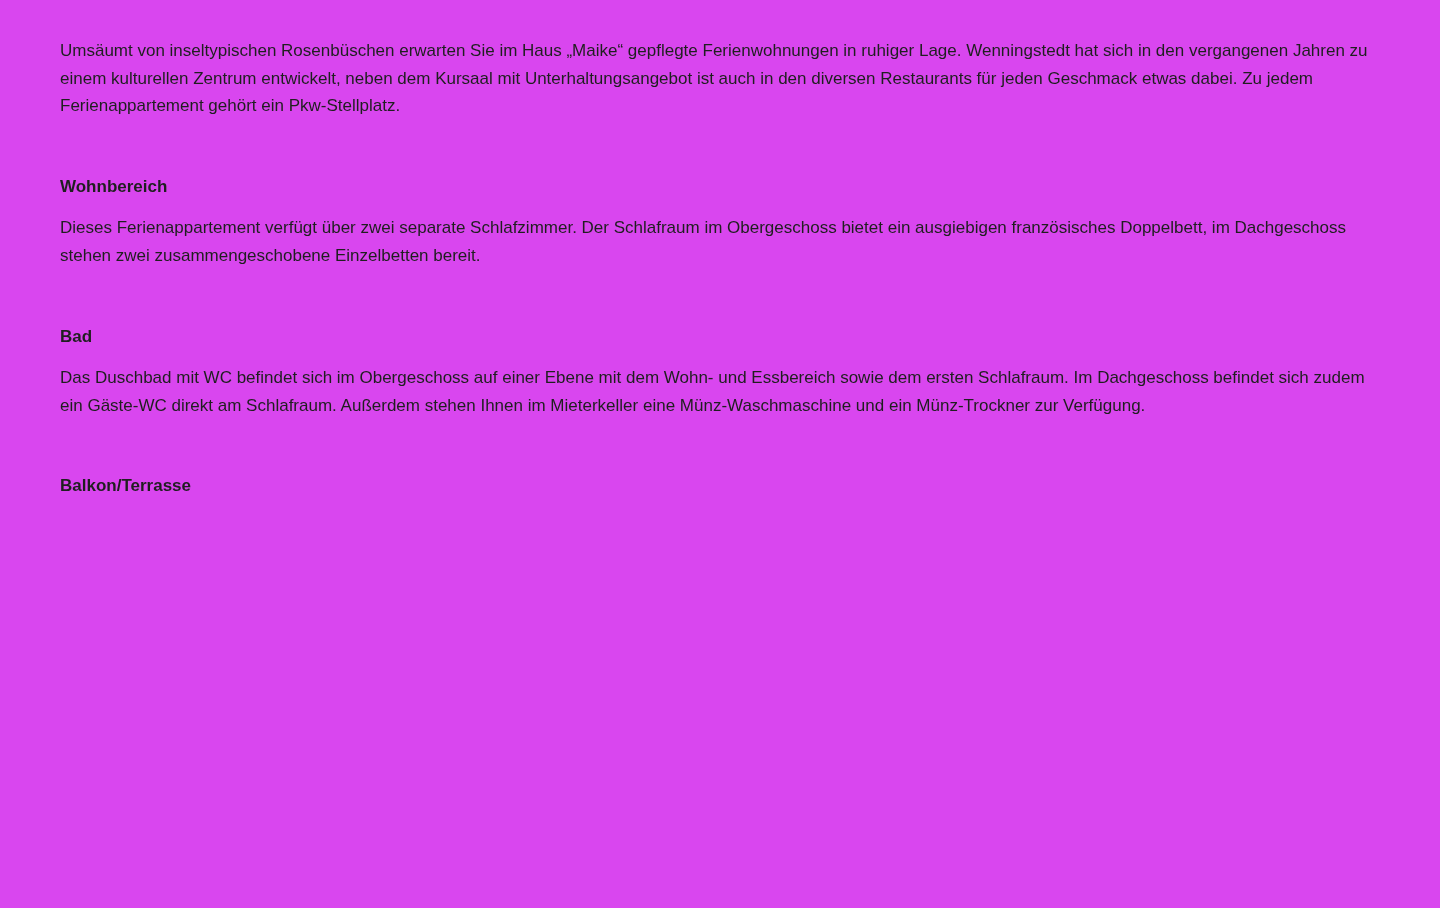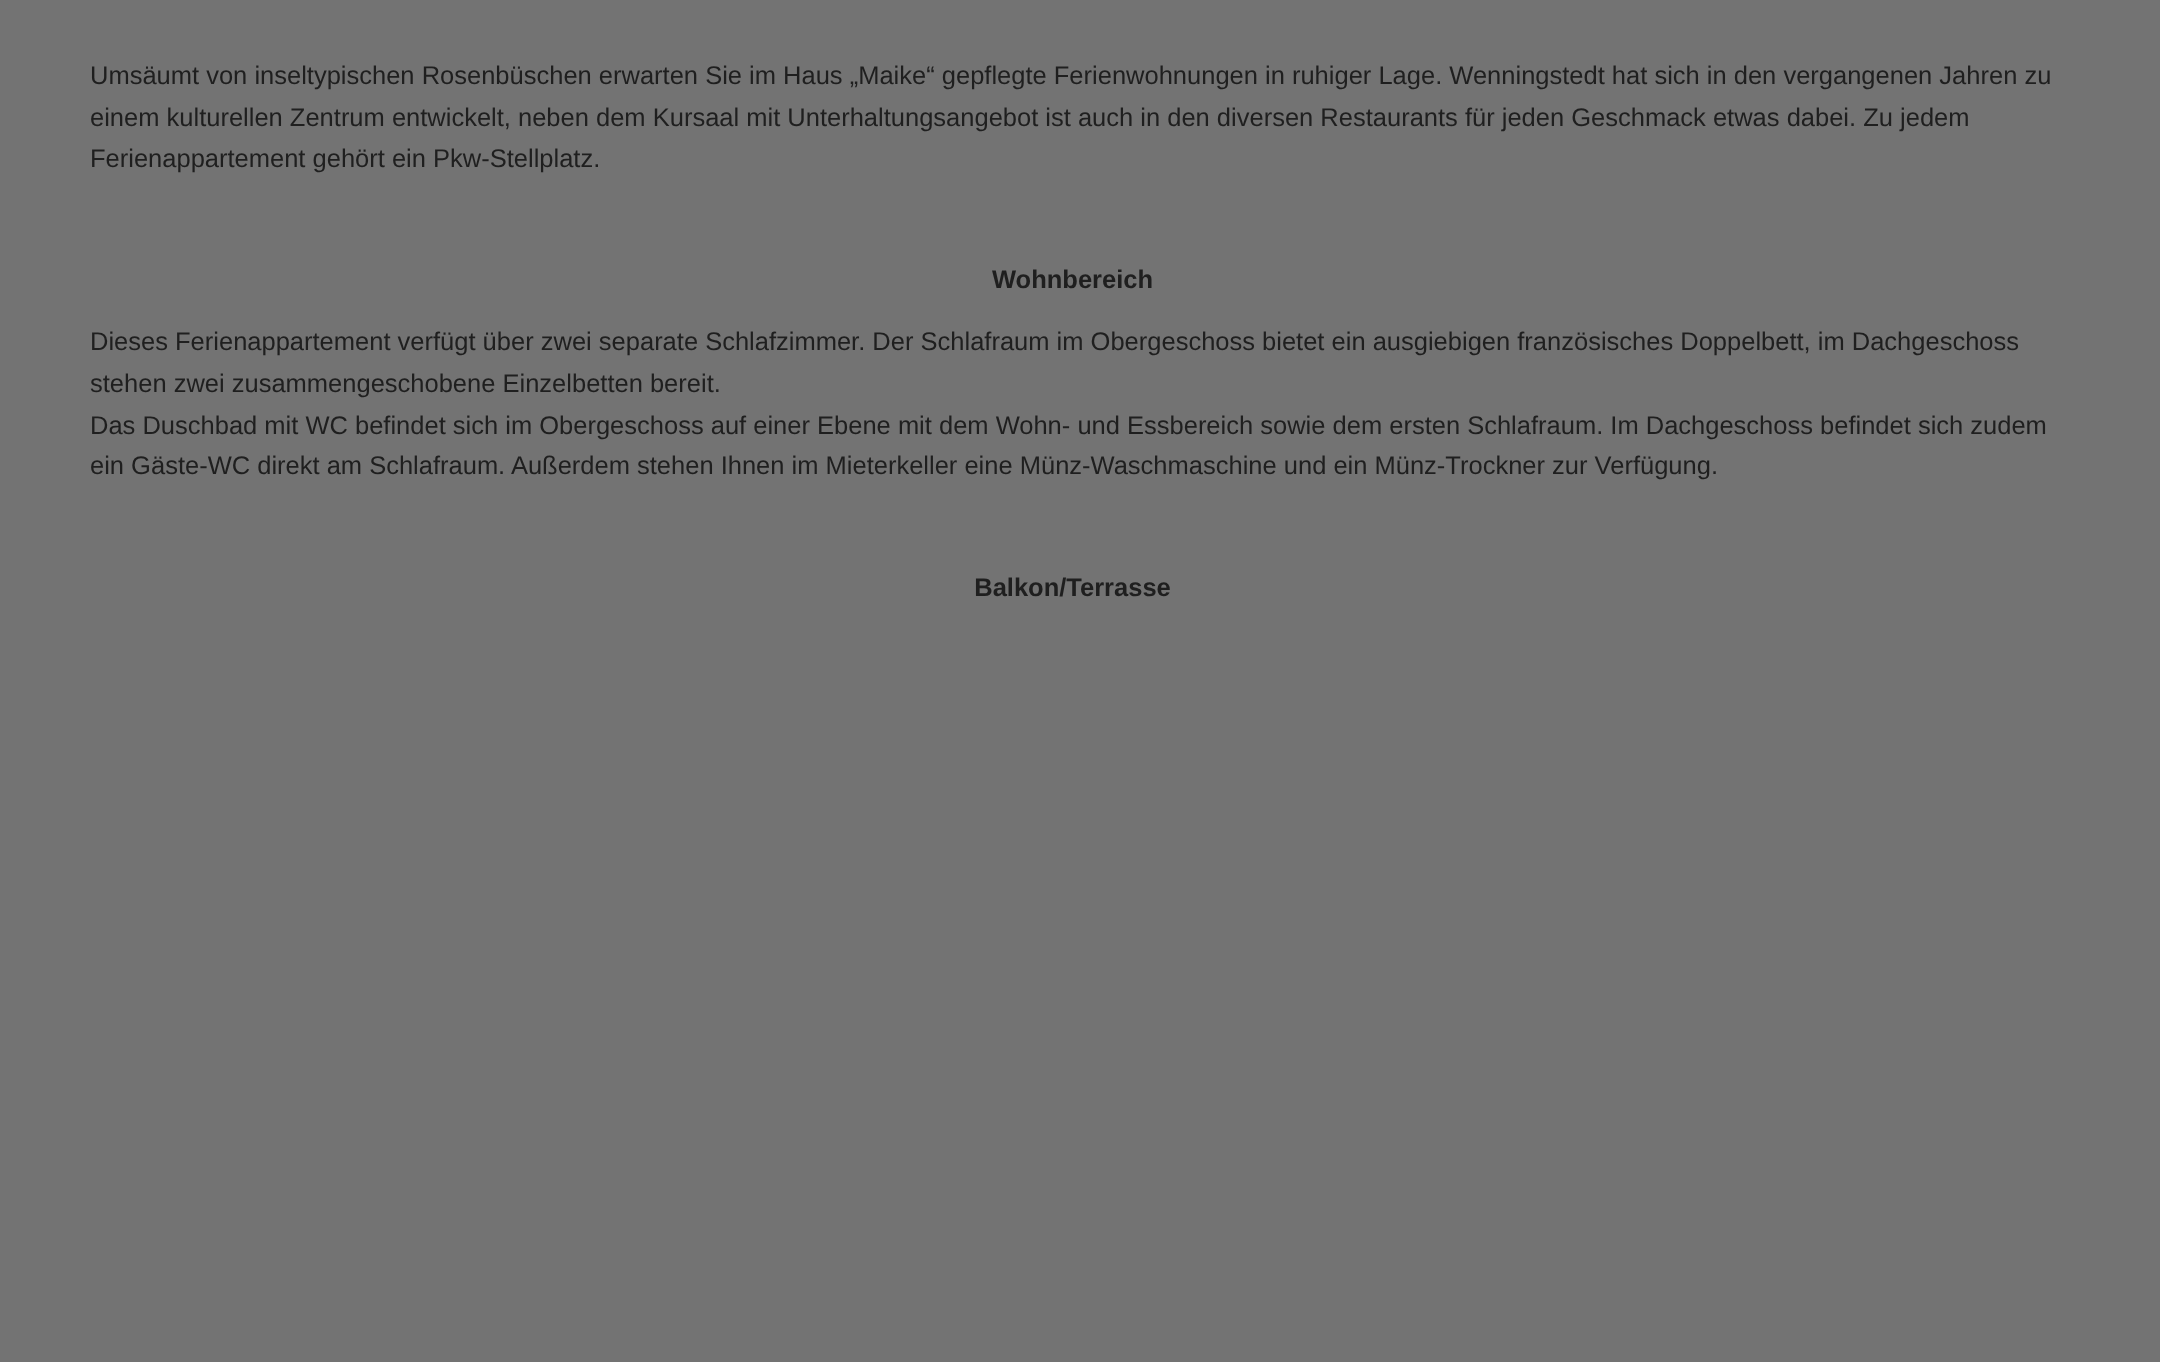--- a/index.html
+++ b/index.html
@@ -14,54 +14,54 @@
       height: 908px;
       font-family: "Liberation Sans", "DejaVu Sans", sans-serif;
       color: #1f1f1f;
       -webkit-font-smoothing: antialiased;
     }
     .doc {
       width: 1440px;
       height: 908px;
       padding: 37px 70px 0 60px;
       overflow: hidden;
-      background: #737373;
+      background: #d946ef;
     }
     .doc p {
       font-size: 17px;
       line-height: 27.6px;
       margin: 0;
       max-width: 1310px;
     }
     .doc h2 {
       font-size: 17px;
       line-height: 27.6px;
       font-weight: 700;
       margin: 53px 0 14px 0;
       max-width: 1310px;
-      text-align: center;
     }
   </style>
 </head>
 <body>
 
 <main class="doc">
 
   <p>Umsäumt von inseltypischen Rosenbüschen erwarten Sie im Haus „Maike“ gepflegte Ferienwohnungen in ruhiger Lage. Wenningstedt hat sich in den vergangenen Jahren zu einem kulturellen Zentrum entwickelt, neben dem Kursaal mit Unterhaltungsangebot ist auch in den diversen Restaurants für jeden Geschmack etwas dabei. Zu jedem Ferienappartement gehört ein Pkw-Stellplatz.</p>
 
   <section>
     <h2>Wohnbereich</h2>
   </section>
 
 
   <section>
     <p>Dieses Ferienappartement verfügt über zwei separate Schlafzimmer. Der Schlafraum im Obergeschoss bietet ein ausgiebigen französisches Doppelbett, im Dachgeschoss stehen zwei zusammengeschobene Einzelbetten bereit.</p>
   </section>
 
   <section>
+    <h2>Bad</h2>
     <p>Das Duschbad mit WC befindet sich im Obergeschoss auf einer Ebene mit dem Wohn- und Essbereich sowie dem ersten Schlafraum. Im Dachgeschoss befindet sich zudem ein Gäste-WC direkt am Schlafraum. Außerdem stehen Ihnen im Mieterkeller eine Münz-Waschmaschine und ein Münz-Trockner zur Verfügung.</p>
   </section>
 
   <section>
     <h2>Balkon/Terrasse</h2>
   </section>
 
 </main>
 
 </body></html>

